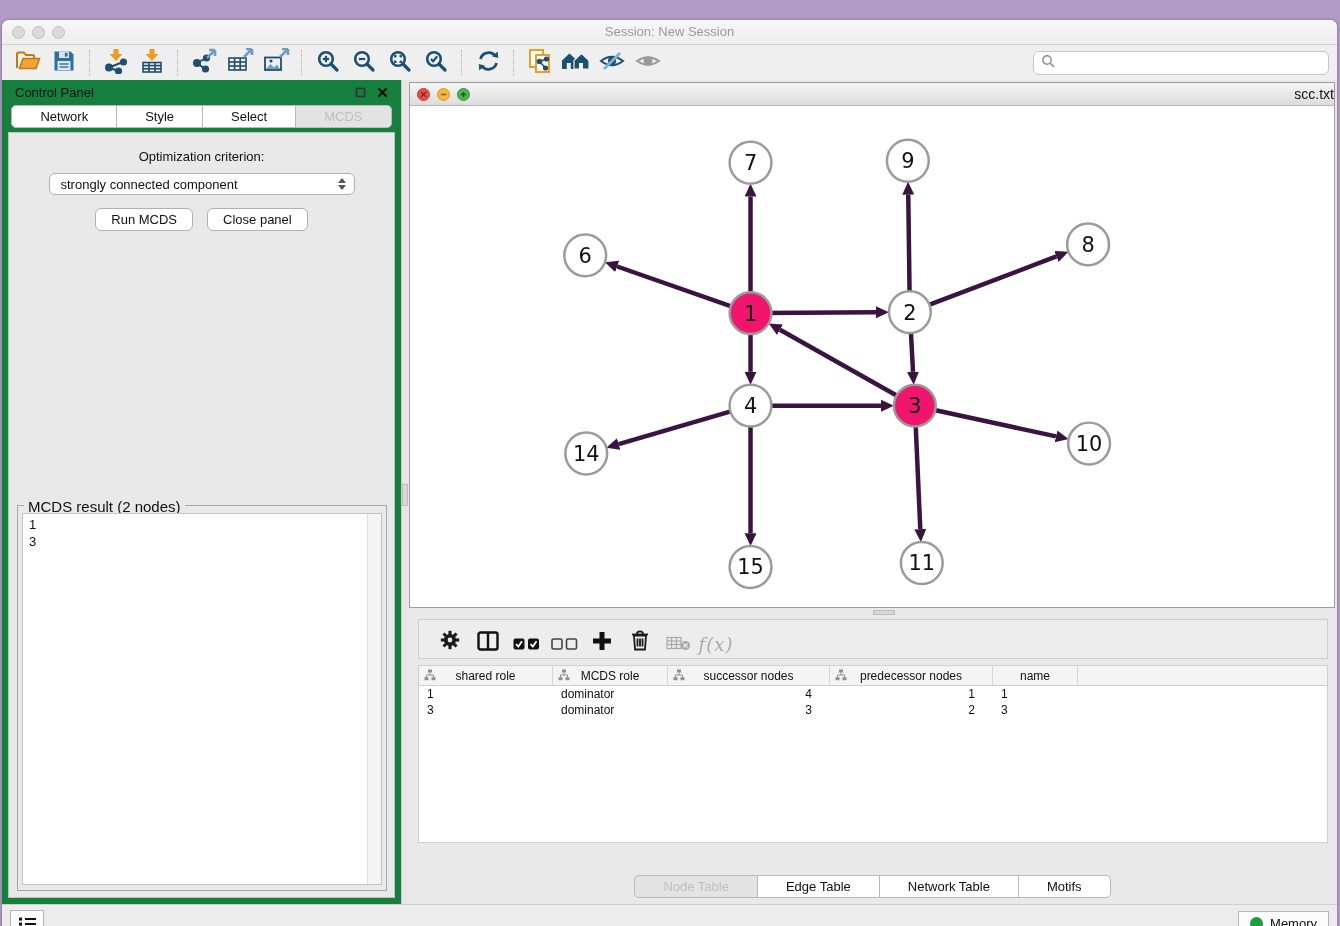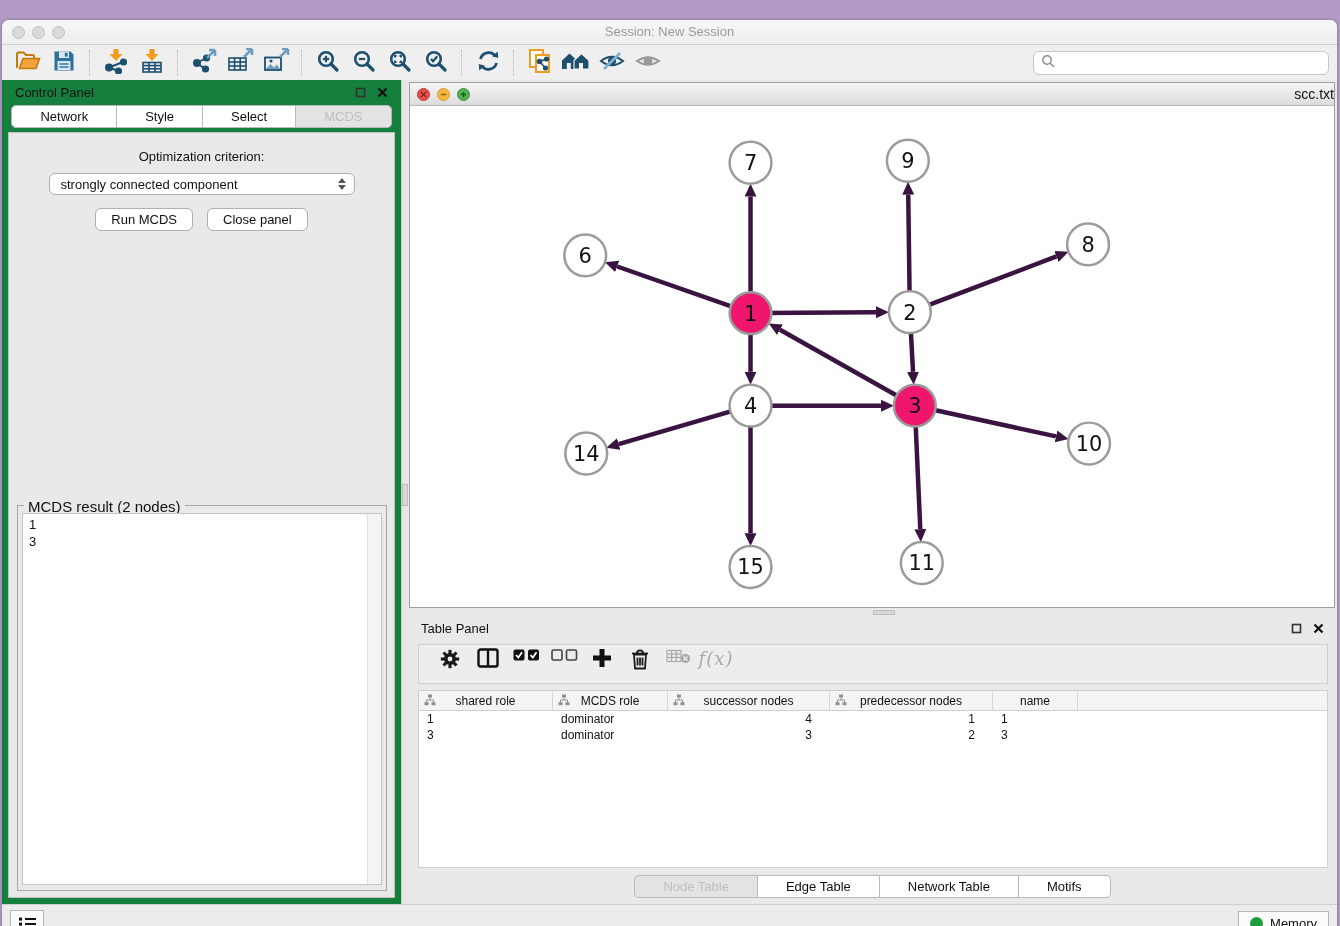--- a/index.html
+++ b/index.html
@@ -56,21 +56,21 @@
   .net-titlebar{height:22px;background:linear-gradient(#f6f6f6,#dcdcdc);border-bottom:1px solid #b9b9b9;position:relative;display:flex;align-items:center;flex:0 0 auto}
   .net-traffic{position:absolute;left:7px;display:flex;gap:7px}
   .net-title{flex:1;text-align:right;font-size:14px;color:#101010}
   .net-canvas{flex:1;position:relative;background:#fff}
   .net-canvas svg{position:absolute;inset:0}
   .h-divider{height:8px;position:relative}
   .h-grip{position:absolute;left:50%;top:2px;width:22px;height:5px;background:#d7d7d7;border:1px solid #bdbdbd;box-sizing:border-box}
 
   .table-panel{flex:1;display:flex;flex-direction:column;min-height:0}
   .tbl-toolbar{margin:3px 9px 0 10px;height:38px;border:1px solid #cfcfcf;background:#ededed;display:flex;align-items:center;padding:0 12px;gap:0;flex:0 0 auto}
-  .tbl-tb-btn{width:38px;height:32px;display:flex;align-items:flex-start;justify-content:center}
+  .tbl-tb-btn{width:38px;height:32px;display:flex;align-items:flex-end;justify-content:center}
   .tbl-area{margin:6px 9px 0 10px;height:176px;background:#fff;border:1px solid #cfcfcf;overflow:hidden;flex:0 0 auto}
   .tbl-head{display:flex;height:19px;background:#f4f4f4;border-bottom:1px solid #cfcfcf}
   .tbl-head .hcell{display:flex;align-items:center;justify-content:center;gap:5px;font-size:12px;color:#101010;border-right:1px solid #d6d6d6;box-sizing:border-box}
   .tbl-head .hcell .hicon{position:absolute;left:5px;top:3px}
   .tbl-head .hcell{position:relative}
   .tbl-row{display:flex;height:16px;font-size:12px;color:#101010}
   .tbl-row .cell{box-sizing:border-box;display:flex;align-items:center}
   .tbl-bottom{flex:1}
   .tbl-tabs{margin:4px 0 6px}
 
@@ -398,35 +398,20 @@
               </g>
             </svg>
         </div>
       </div>
 
       <div class="h-divider">
           <div class="h-grip"></div>
         </div>
 
       <div class="table-panel">
-        <div class="panel-header">
-          <span>Table Panel</span>
-          <span class="panel-icons">
-            <span class="pi">
-                <svg width="11" height="11" viewBox="0 0 11 11">
-                  <rect x="1.5" y="1.5" width="8" height="8" fill="none" stroke="#333" stroke-width="1.6"></rect>
-                </svg>
-              </span>
-            <span class="pi">
-                <svg width="11" height="11" viewBox="0 0 11 11">
-                  <path d="M1.5 1.5 L9.5 9.5 M9.5 1.5 L1.5 9.5" stroke="#111" stroke-width="2.2"></path>
-                </svg>
-              </span>
-          </span>
-        </div>
         <div class="tbl-toolbar" id="tbl-toolbar">
             <div class="tbl-tb-btn">
               <span><svg width="22" height="22" viewBox="0 0 24 24">
                   <g stroke="#1a1a1a" stroke-width="3.4">
                     <line x1="12" y1="2" x2="12" y2="22"></line>
                     <line x1="2" y1="12" x2="22" y2="12"></line>
                     <line x1="4.9" y1="4.9" x2="19.1" y2="19.1"></line>
                     <line x1="19.1" y1="4.9" x2="4.9" y2="19.1"></line>
                   </g>
                   <circle cx="12" cy="12" r="6.6" fill="#1a1a1a"></circle>

